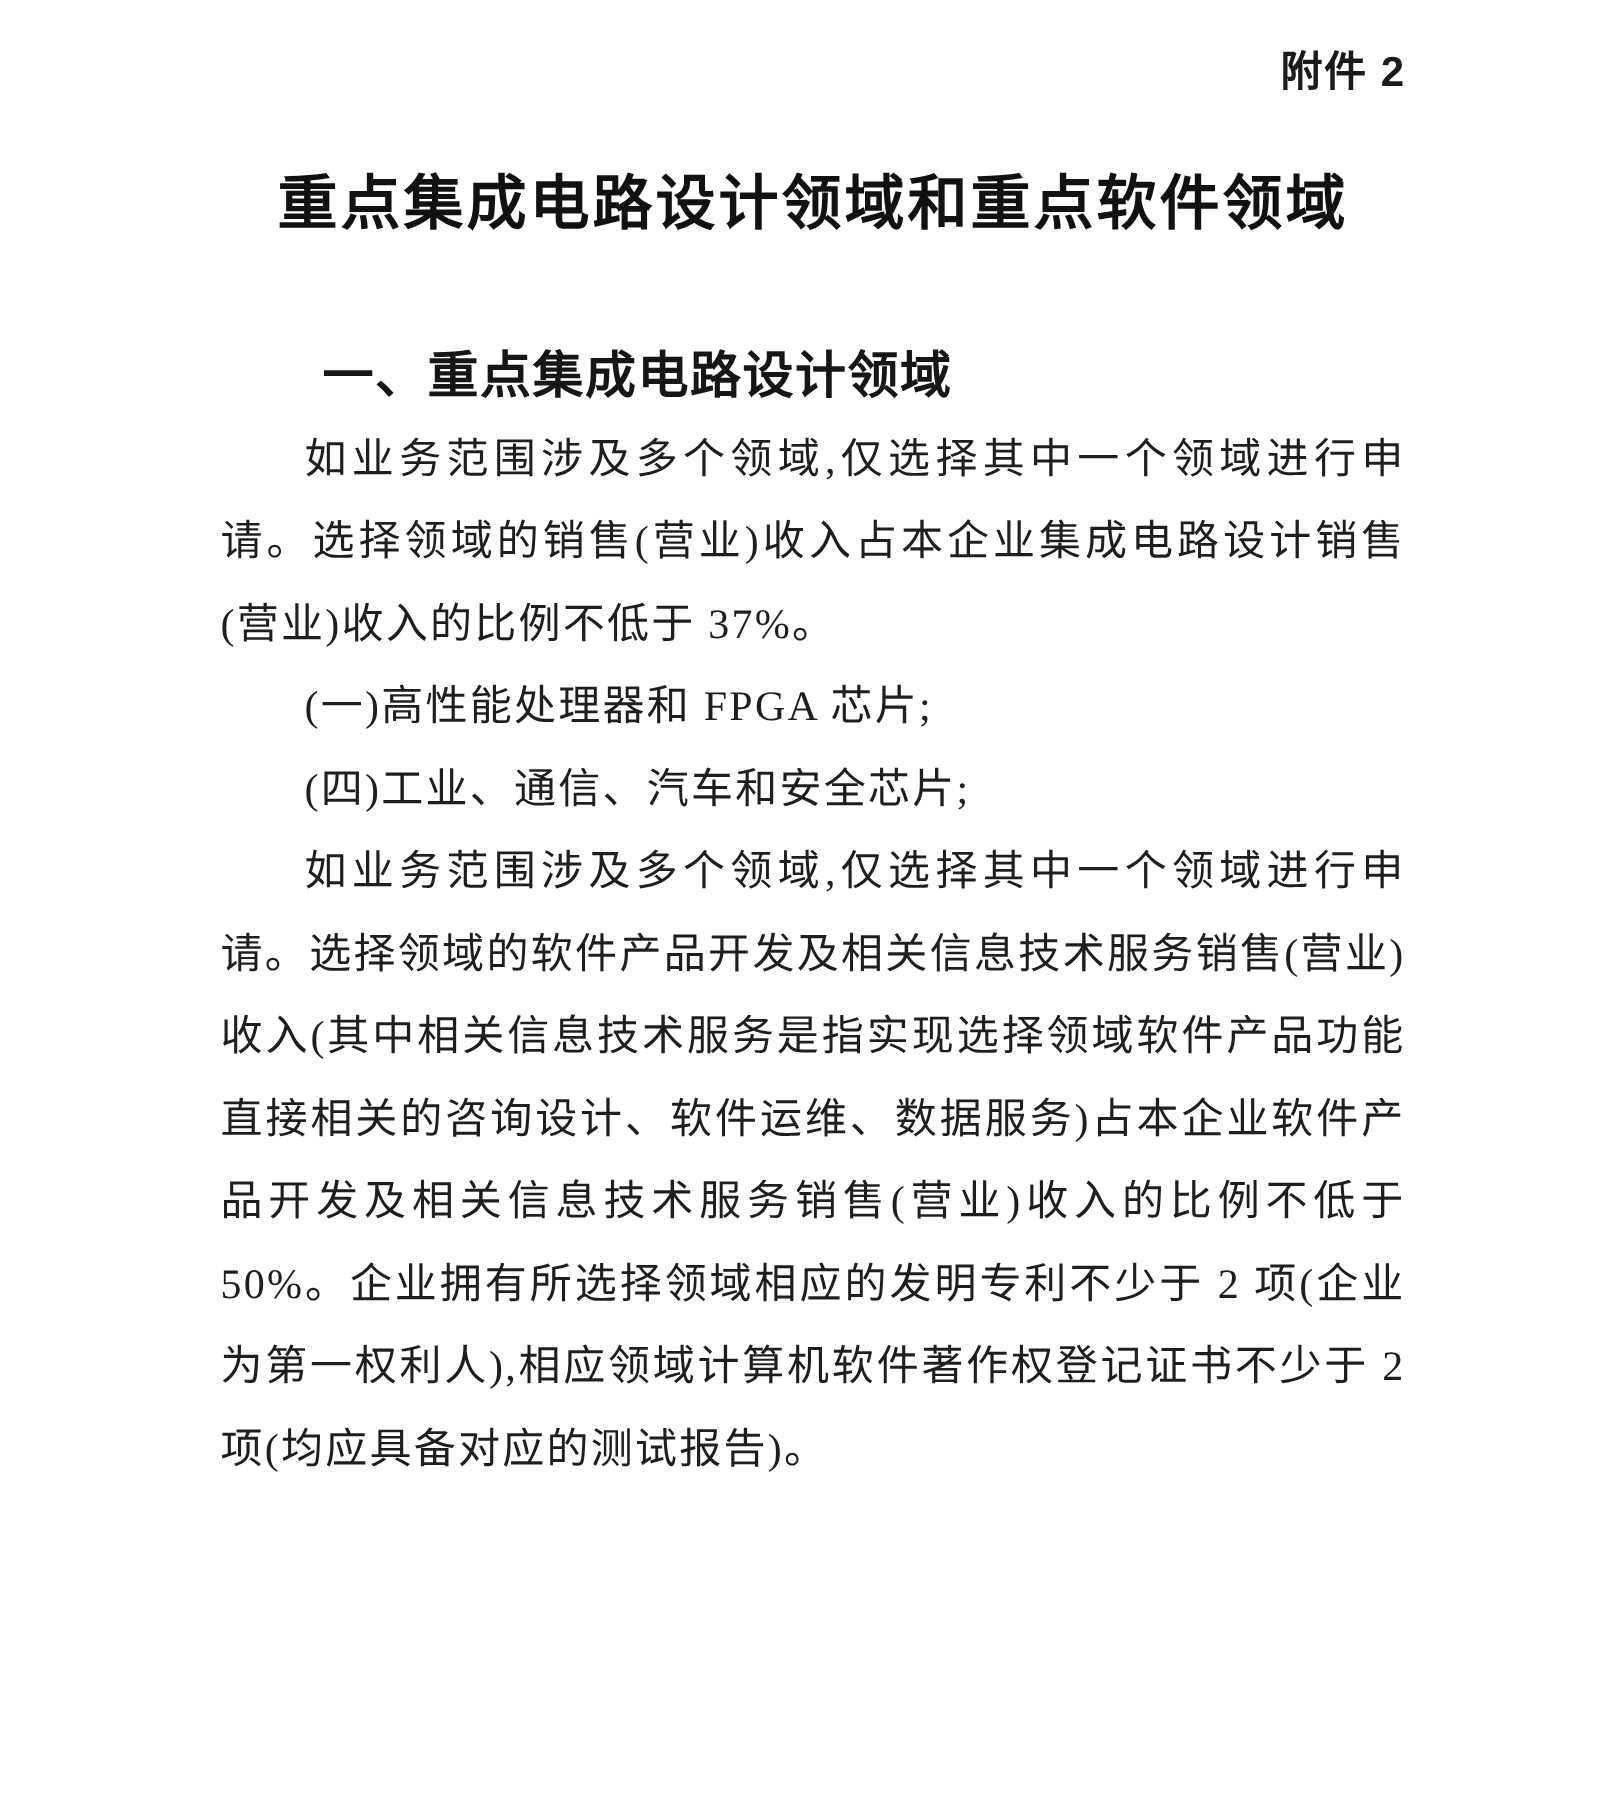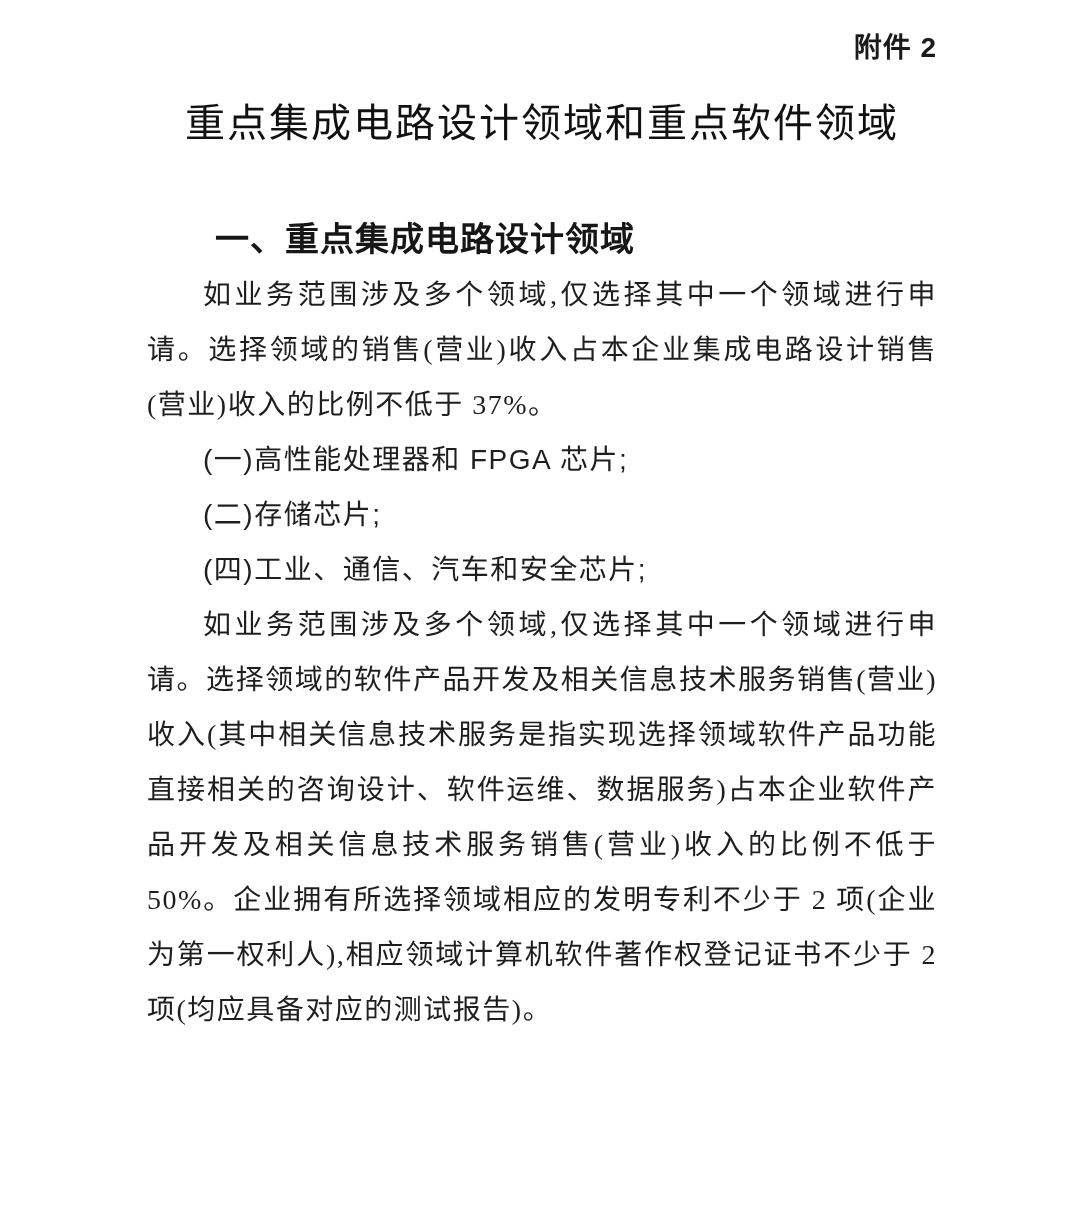--- a/index.html
+++ b/index.html
@@ -20,24 +20,24 @@
   .attachment-label {
     font-family: "Liberation Sans", sans-serif;
     font-weight: 700;
     font-size: 28px;
     line-height: 44px;
     letter-spacing: 1px;
     color: #1a1a1a;
     text-align: right;
   }
   .doc-title {
-    margin: 28px 0 0 0;
+    margin: 40px 0 0 0;
     text-align: center;
     font-family: "Liberation Serif", serif;
-    font-weight: 400;
+    font-weight: 700;
     font-size: 40px;
     line-height: 52px;
     letter-spacing: 2px;
     color: #111111;
   }
   .section-heading {
     margin: 62px 0 0 0;
     font-family: "Liberation Sans", sans-serif;
     font-weight: 700;
     font-size: 34px;
@@ -55,21 +55,21 @@
     font-size: 28px;
     line-height: 55px;
     text-align: justify;
     text-justify: inter-ideograph;
     text-indent: 2em;
     letter-spacing: 1.5px;
     color: #1e1e1e;
   }
   .list-item {
     margin: 0;
-    font-family: Liberation Sans, sans-serif;
+    font-family: Liberation Serif, serif;
     font-size: 28px;
     line-height: 55px;
     text-indent: 2em;
     letter-spacing: 1.5px;
     color: #1e1e1e;
   }
 </style>
 </head>
 <body>
 
@@ -78,21 +78,20 @@
   <div class="attachment-label">附件 2</div>
 
   <h1 class="doc-title">重点集成电路设计领域和重点软件领域</h1>
 
   <h2 class="section-heading">一、重点集成电路设计领域</h2>
 
   <p class="body-para">如业务范围涉及多个领域,仅选择其中一个领域进行申请。选择领域的销售(营业)收入占本企业集成电路设计销售(营业)收入的比例不低于 37%。</p>
 
   <p class="list-item">(一)高性能处理器和 FPGA 芯片;</p>
 
-  <p class="list-item">(二)存储芯片;</p>
 
 
   <p class="list-item">(四)工业、通信、汽车和安全芯片;</p>
 
 
 
   <p class="body-para">如业务范围涉及多个领域,仅选择其中一个领域进行申请。选择领域的软件产品开发及相关信息技术服务销售(营业)收入(其中相关信息技术服务是指实现选择领域软件产品功能直接相关的咨询设计、软件运维、数据服务)占本企业软件产品开发及相关信息技术服务销售(营业)收入的比例不低于 50%。企业拥有所选择领域相应的发明专利不少于 2 项(企业为第一权利人),相应领域计算机软件著作权登记证书不少于 2 项(均应具备对应的测试报告)。</p>
 
 </div>
 

